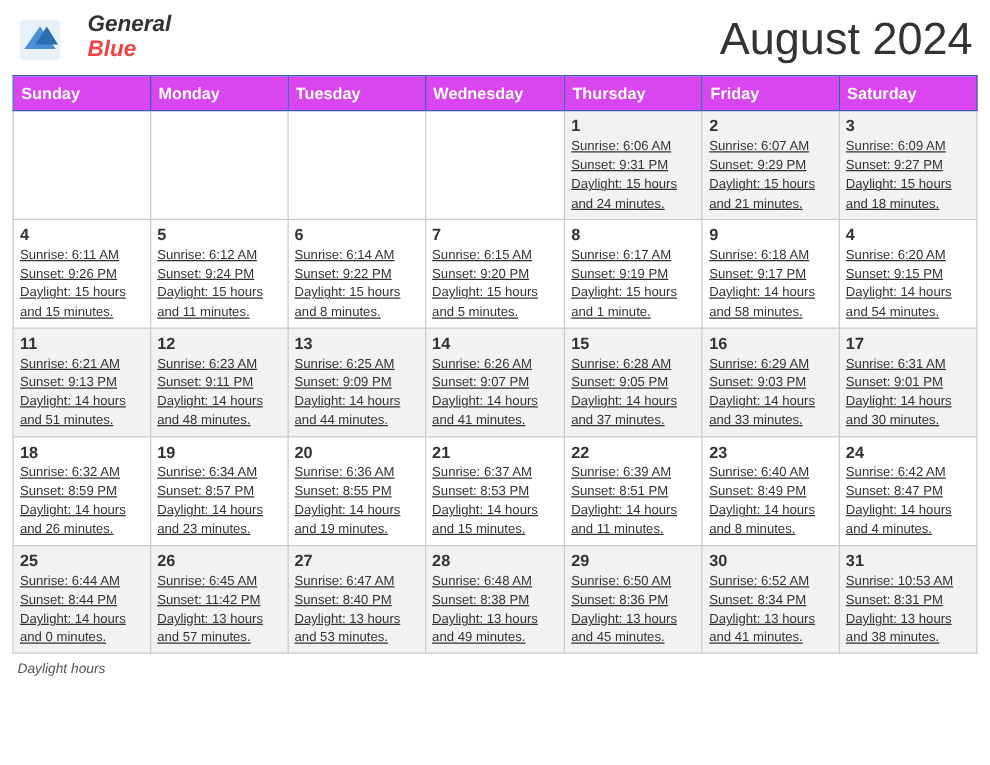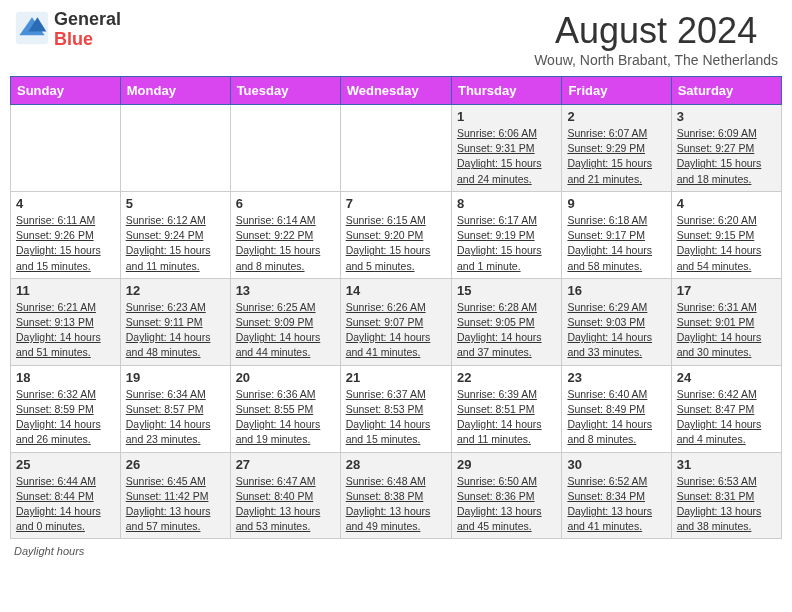--- a/index.html
+++ b/index.html
@@ -12,38 +12,39 @@
     }
     .header {
       display: flex;
       justify-content: space-between;
       align-items: flex-start;
       margin-bottom: 8px;
       padding: 0 4px;
     }
     .logo {
       display: flex;
-      align-items: flex-start;
-      gap: 4px;
+      align-items: flex-end;
+      gap: 20px;
+      font-style: italic;
     }
     .logo-text {
       font-size: 18px;
       font-weight: bold;
       color: #333;
       line-height: 1.1;
     }
     .logo-text span {
       color: #ef4444;
     }
     .logo-icon {
       width: 36px;
       height: 36px;
     }
     .title-block {
-      text-align: center;
+      text-align: right;
     }
     .month-title {
       font-size: 36px;
       font-weight: normal;
       color: #333;
     }
     .location {
       font-size: 14px;
       color: #555;
     }
@@ -106,21 +107,20 @@
       <polygon points="20,8 34,28 6,28" fill="#4a90d9"></polygon>
       <polygon points="26,8 36,24 16,24" fill="#2a6db5"></polygon>
     </svg>
     <div class="logo-text">
       <div>General</div>
       <div><span>Blue</span></div>
     </div>
   </div>
   <div class="title-block">
     <div class="month-title">August 2024</div>
-    <div class="location">Wouw, North Brabant, The Netherlands</div>
   </div>
 </div>
 
 <table>
   <thead>
     <tr>
     <th>Sunday</th>
         <th>Monday</th>
         <th>Tuesday</th>
         <th>Wednesday</th>
@@ -318,21 +318,21 @@
 Daylight: 13 hours and 45 minutes.</div>
         </td>
         <td>
           <span class="day-num">30</span>
           <div class="day-info">Sunrise: 6:52 AM
 Sunset: 8:34 PM
 Daylight: 13 hours and 41 minutes.</div>
         </td>
         <td>
           <span class="day-num">31</span>
-          <div class="day-info">Sunrise: 6:53 AM
+          <div class="day-info">Sunrise: 10:53 AM
 Sunset: 8:31 PM
 Daylight: 13 hours and 38 minutes.</div>
         </td>
       </tr>
     </tbody>
 </table>
 
 <div class="footer">Daylight hours</div>
 
 </body></html>

